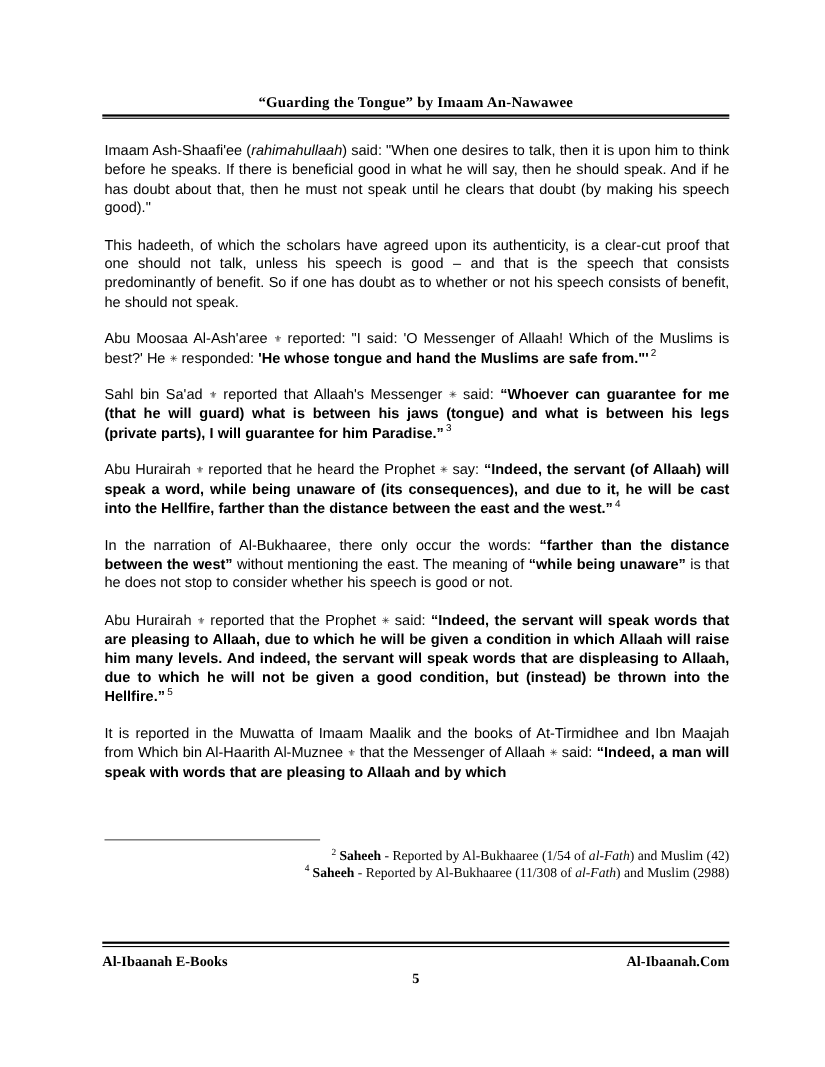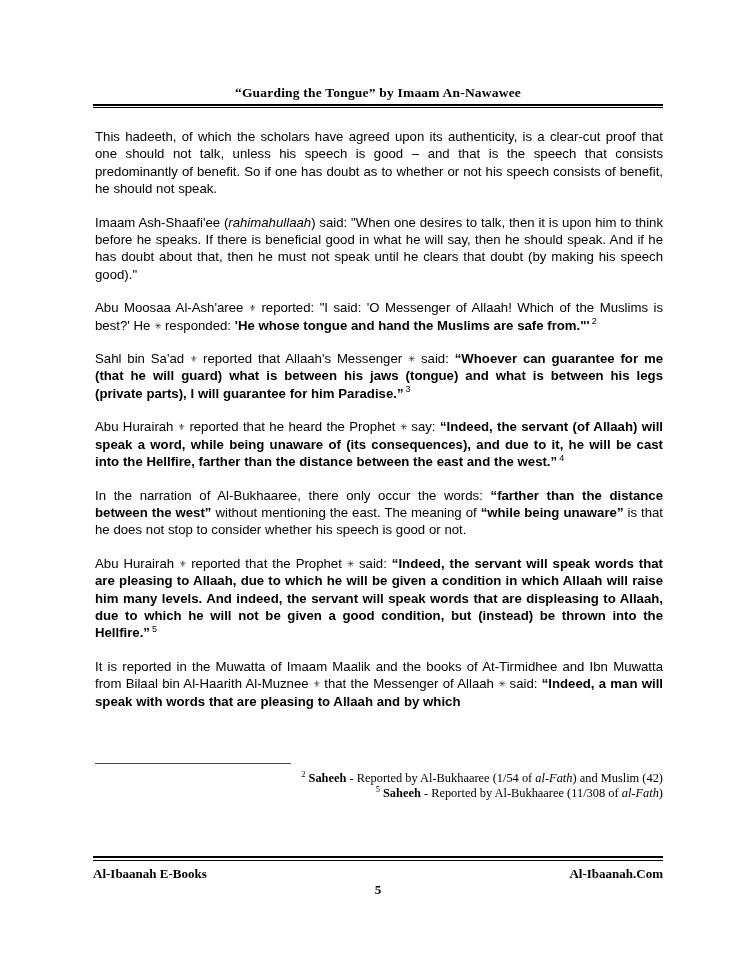--- a/index.html
+++ b/index.html
@@ -145,35 +145,35 @@
 <body>
 
 <div id="page">
 
   <div class="header">
     <div class="header-title">“Guarding the Tongue” by Imaam An-Nawawee</div>
     <div class="rule-double"></div>
   </div>
 
   <div class="body" id="body-container">
+      <p class="para"><span>Imaam Ash-Shaafi'ee (</span><span class="i">rahimahullaah</span><span>) said: "When one desires to talk, then it is upon him to think before he speaks. If there is beneficial good in what he will say, then he should speak. And if he has doubt about that, then he must not speak until he clears that doubt (by making his speech good)."</span></p>
       <p class="para"><span>This hadeeth, of which the scholars have agreed upon its authenticity, is a clear-cut proof that one should not talk, unless his speech is good – and that is the speech that consists predominantly of benefit. So if one has doubt as to whether or not his speech consists of benefit, he should not speak.</span></p>
-      <p class="para"><span>Imaam Ash-Shaafi'ee (</span><span class="i">rahimahullaah</span><span>) said: "When one desires to talk, then it is upon him to think before he speaks. If there is beneficial good in what he will say, then he should speak. And if he has doubt about that, then he must not speak until he clears that doubt (by making his speech good)."</span></p>
       <p class="para"><span>Abu Moosaa Al-Ash'aree </span><span class="hon hon-sm">⚜</span><span> reported: "I said: 'O Messenger of Allaah! Which of the Muslims is best?' He </span><span class="hon">✳</span><span> responded: </span><span class="b">'He whose tongue and hand the Muslims are safe from."'</span><sup class="fn">2</sup></p>
       <p class="para"><span>Sahl bin Sa'ad </span><span class="hon hon-sm">⚜</span><span> reported that Allaah's Messenger </span><span class="hon">✳</span><span> said: </span><span class="b">“Whoever can guarantee for me (that he will guard) what is between his jaws (tongue) and what is between his legs (private parts), I will guarantee for him Paradise.”</span><sup class="fn">3</sup></p>
       <p class="para"><span>Abu Hurairah </span><span class="hon hon-sm">⚜</span><span> reported that he heard the Prophet </span><span class="hon">✳</span><span> say: </span><span class="b">“Indeed, the servant (of Allaah) will speak a word, while being unaware of (its consequences), and due to it, he will be cast into the Hellfire, farther than the distance between the east and the west.”</span><sup class="fn">4</sup></p>
       <p class="para"><span>In the narration of Al-Bukhaaree, there only occur the words: </span><span class="b">“farther than the distance between the west”</span><span> without mentioning the east. The meaning of </span><span class="b">“while being unaware”</span><span> is that he does not stop to consider whether his speech is good or not.</span></p>
       <p class="para"><span>Abu Hurairah </span><span class="hon hon-sm">⚜</span><span> reported that the Prophet </span><span class="hon">✳</span><span> said: </span><span class="b">“Indeed, the servant will speak words that are pleasing to Allaah, due to which he will be given a condition in which Allaah will raise him many levels. And indeed, the servant will speak words that are displeasing to Allaah, due to which he will not be given a good condition, but (instead) be thrown into the Hellfire.”</span><sup class="fn">5</sup></p>
-      <p class="para"><span>It is reported in the Muwatta of Imaam Maalik and the books of At-Tirmidhee and Ibn Muwatta from Bilaal bin Al-Haarith Al-Muznee </span><span class="hon hon-sm">⚜</span><span> that the Messenger of Allaah </span><span class="hon">✳</span><span> said: </span><span class="b">“Indeed, a man will speak with words that are pleasing to Allaah and by which</span></p>
+      <p class="para"><span>It is reported in the Muwatta of Imaam Maalik and the books of At-Tirmidhee and Ibn Maajah from Which bin Al-Haarith Al-Muznee </span><span class="hon hon-sm">⚜</span><span> that the Messenger of Allaah </span><span class="hon">✳</span><span> said: </span><span class="b">“Indeed, a man will speak with words that are pleasing to Allaah and by which</span></p>
     </div>
 
   <div class="footnotes">
     <div class="fn-rule"></div>
     <div id="footnotes-container">
         <div class="fn-line"><sup>2</sup><span class="src">Saheeh</span><span> - Reported by Al-Bukhaaree (1/54 of </span><span class="i">al-Fath</span><span>) and Muslim (42)</span></div>
-        <div class="fn-line"><sup>5</sup><span class="src">Saheeh</span><span> - Reported by Al-Bukhaaree (11/308 of </span><span class="i">al-Fath</span><span>)</span></div>
+        <div class="fn-line"><sup>4</sup><span class="src">Saheeh</span><span> - Reported by Al-Bukhaaree (11/308 of </span><span class="i">al-Fath</span><span>) and Muslim (2988)</span></div>
       </div>
   </div>
 
   <div class="footer">
     <div class="rule-double-footer"></div>
     <div class="footer-row-wrap">
       <div class="footer-row">
         <span>Al-Ibaanah E-Books</span>
         <span>Al-Ibaanah.Com</span>
       </div>

